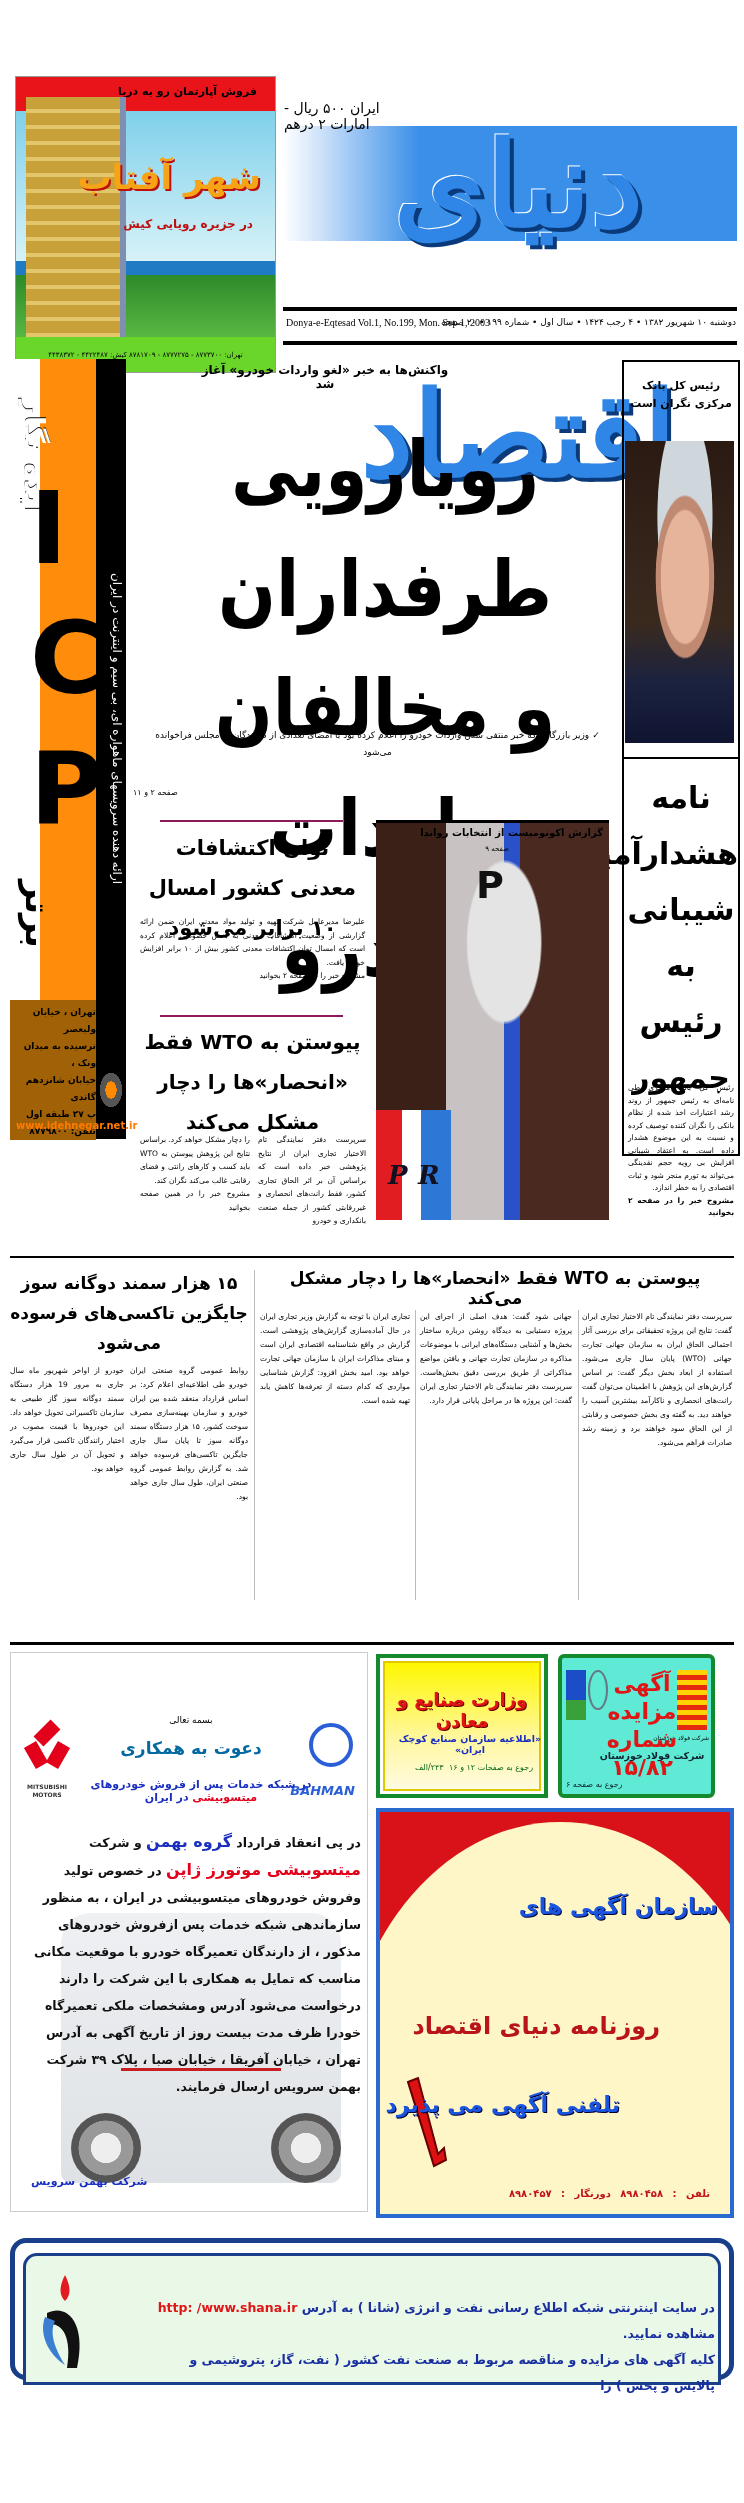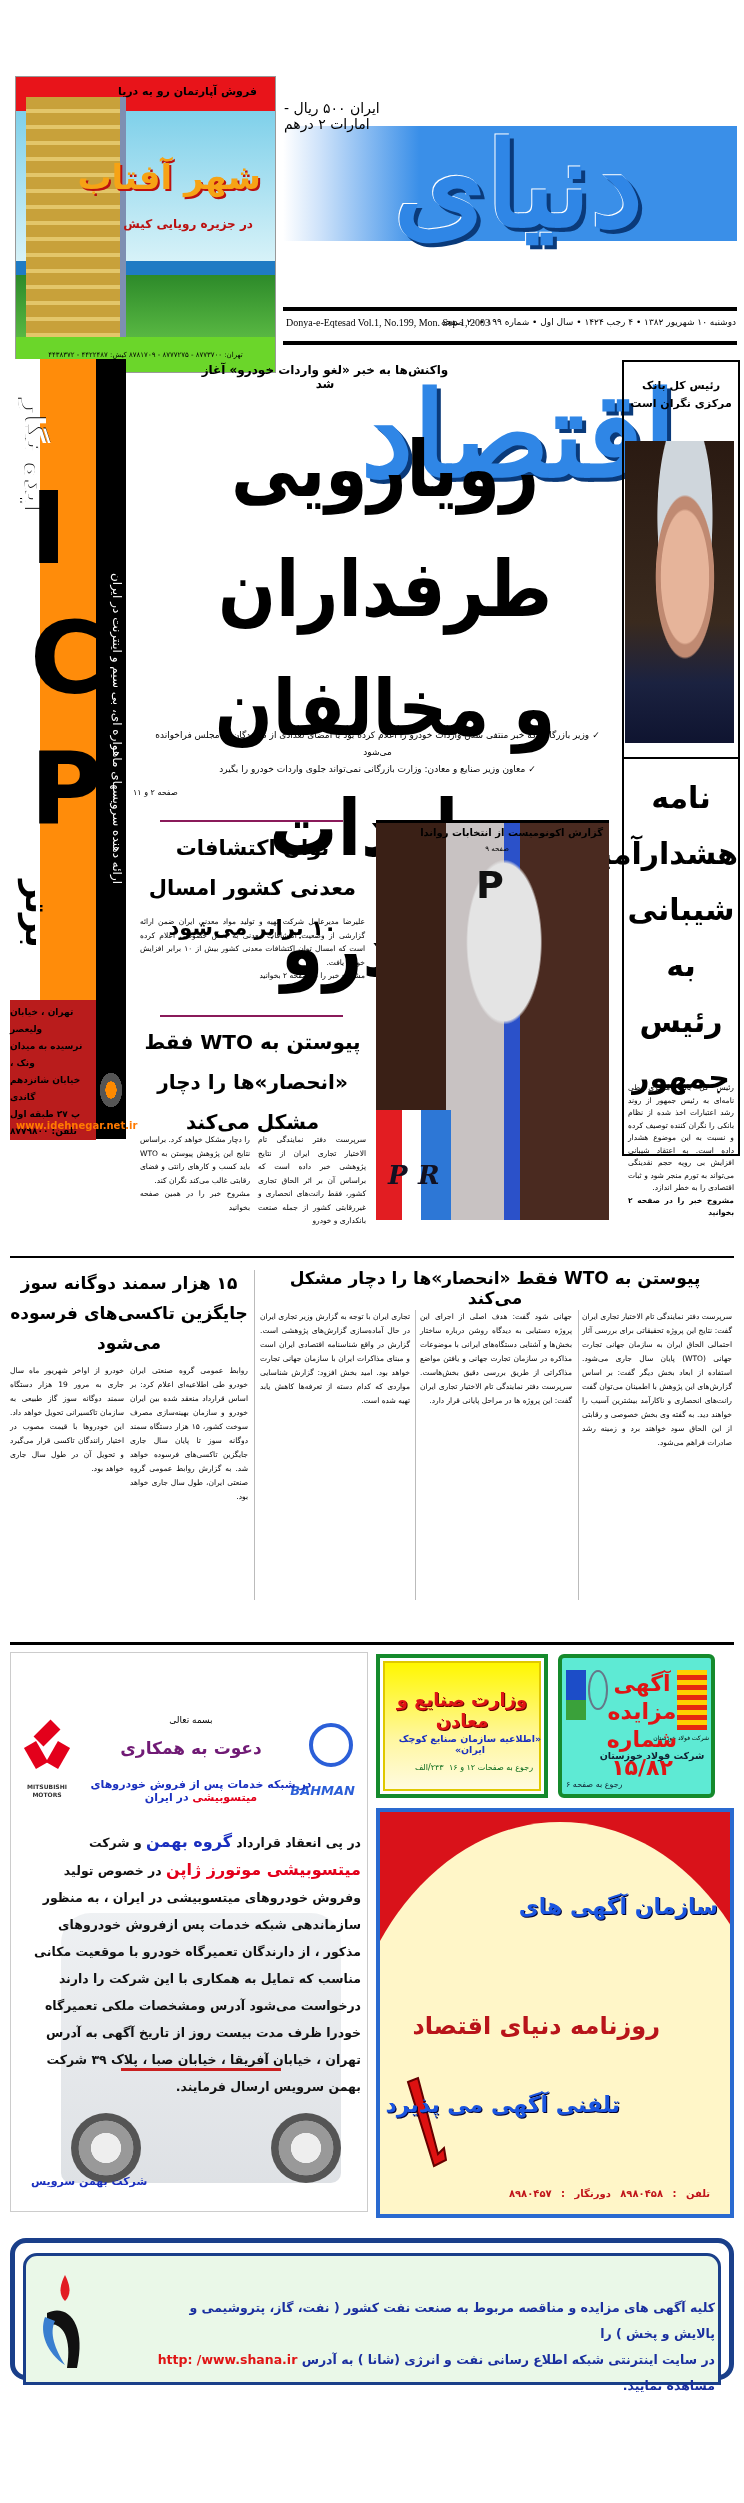--- a/index.html
+++ b/index.html
@@ -25,21 +25,21 @@
   .ad-sun .garden { position: absolute; left: 0; top: 198px; width: 100%; height: 62px; background: linear-gradient(#2d8a2a, #58b742); }
   .ad-sun .building { position: absolute; left: 10px; top: 20px; width: 100px; height: 240px; background: repeating-linear-gradient(#c8a13a 0 12px, #e3c66a 12px 16px); border-right: 6px solid #7e8fb2; }
   .ad-sun .title { position: absolute; right: 14px; top: 80px; font-size: 34px; font-weight: bold; color: #f6a315; text-shadow: 2px 2px 0 #b11; }
   .ad-sun .sub { position: absolute; right: 22px; top: 140px; font-size: 12px; color: #b11; font-weight: bold; }
   .ad-sun .phones { position: absolute; left: 0; top: 260px; width: 100%; height: 37px; background: #6bd62a; font-size: 7px; line-height: 37px; text-align: center; direction: rtl; }
   .ad-icp-black { position: absolute; left: 96px; top: 359px; width: 30px; height: 780px; background: #000; }
   .ad-icp-black .vt { position: absolute; left: 2px; top: 20px; width: 26px; height: 700px; writing-mode: vertical-rl; color: #fff; font-size: 12px; text-align: center; }
   .ad-icp-body { position: absolute; left: 10px; top: 359px; width: 86px; height: 780px; background: linear-gradient(90deg, #fff 0 30px, #ff8c0a 30px 86px); }
   .ad-icp-letter { position: absolute; left: 30px; font-family: "DejaVu Sans", sans-serif; font-weight: bold; font-size: 100px; color: #000; }
   .ad-icp-brand { position: absolute; left: 18px; top: 400px; writing-mode: vertical-rl; font-size: 28px; font-weight: bold; color: #fff; text-shadow: -1px 0 0 #000; }
-  .ad-icp-addr { position: absolute; left: 10px; top: 1000px; width: 86px; background: #b91c1c; font-size: 9px; font-weight: bold; line-height: 17px; text-align: left; padding-top: 4px; }
+  .ad-icp-addr { position: absolute; left: 10px; top: 1000px; width: 86px; background: #a16207; font-size: 9px; font-weight: bold; line-height: 17px; text-align: right; padding-top: 4px; }
   .ad-icp-url { position: absolute; left: 16px; top: 1120px; width: 118px; font-size: 10px; font-weight: bold; color: #ff7a00; direction: ltr; text-align: center; }
   .ad-icp-logo { position: absolute; left: 98px; top: 1070px; width: 26px; height: 40px; border-radius: 50%; background: radial-gradient(#ff8a00 30%, #555 31% 60%, #000 61%); }
 
   
   .kicker { position: absolute; left: 200px; top: 363px; width: 250px; font-size: 12px; font-weight: bold; text-align: center; }
   .headline { position: absolute; left: 160px; top: 410px; width: 450px; font-family: "DejaVu Sans", sans-serif; font-weight: bold; font-size: 68px; line-height: 104px; text-align: center; letter-spacing: -2px; transform: scaleY(1.15); transform-origin: top; }
   .bullets { position: absolute; left: 145px; top: 727px; width: 465px; font-size: 9px; line-height: 17px; text-align: center; }
   .bullets .check { font-weight: bold; margin-left: 3px; }
   .page-ref { position: absolute; left: 133px; top: 788px; font-size: 8px; }
 
@@ -78,21 +78,21 @@
   .ad-mit { position: absolute; left: 10px; top: 1652px; width: 358px; height: 560px; border: 1px solid #ccc; background: #fff; overflow: hidden; }
   .ad-mit .car { position: absolute; left: 50px; top: 260px; width: 280px; height: 270px; border-radius: 30px 30px 10px 10px; background: linear-gradient(#e9ecef, #d3d7dc); opacity: .75; }
   .ad-mit .wheel { position: absolute; width: 70px; height: 70px; border-radius: 50%; background: radial-gradient(#eee 0 30%, #999 31% 55%, #555 56%); top: 460px; }
   .ad-mit .redline { position: absolute; left: 110px; top: 415px; width: 160px; height: 3px; background: #c82020; }
   .mit-logo { position: absolute; left: 18px; top: 68px; width: 36px; height: 60px; }
   .mit-logo .d { position: absolute; width: 14px; height: 24px; background: #e3001b; transform: rotate(45deg) skew(0); }
   .mit-word { position: absolute; left: 12px; top: 130px; width: 48px; font-size: 6px; font-weight: bold; color: #333; text-align: center; line-height: 8px; direction: ltr; }
   .bahman-logo { position: absolute; right: 14px; top: 70px; width: 44px; height: 44px; border: 4px solid #2b5fd8; border-radius: 50%; }
   .bahman-word { position: absolute; right: 12px; top: 130px; font-size: 13px; font-weight: bold; color: #2b5fd8; font-style: italic; direction: ltr; }
   .mit-t1 { position: absolute; left: 80px; top: 62px; width: 200px; font-size: 9px; text-align: center; }
-  .mit-t2 { position: absolute; left: 80px; top: 85px; width: 200px; font-size: 17px; font-weight: bold; color: #701a75; text-align: center; }
+  .mit-t2 { position: absolute; left: 80px; top: 85px; width: 200px; font-size: 17px; font-weight: bold; color: #0369a1; text-align: center; }
   .mit-t3 { position: absolute; left: 60px; top: 125px; width: 260px; font-size: 11px; font-weight: bold; color: #1a2fbf; text-align: center; }
   .mit-t3 .red { color: #e3001b; }
   .mit-body { position: absolute; left: 20px; top: 175px; width: 330px; font-size: 12.5px; font-weight: bold; line-height: 27px; text-align: right; color: #111; }
   .mit-body .blue { color: #1a2fbf; font-size: 16px; }
   .mit-body .red { color: #e3001b; font-size: 16px; }
   .mit-foot { position: absolute; left: 60px; top: 475px; width: 250px; font-size: 10.5px; font-weight: bold; color: #1a2fbf; text-align: center; line-height: 16px; }
   .mit-sign { position: absolute; left: 20px; top: 522px; font-size: 11px; font-weight: bold; color: #1a2fbf; }
 
   
   .ad-min { position: absolute; left: 376px; top: 1654px; width: 172px; height: 144px; border: 4px solid #158a2c; background: #fff; padding: 3px; }
@@ -169,21 +169,20 @@
 <div class="ad-icp-logo"></div>
 <div class="ad-icp-url">www.idehnegar.net.ir</div>
 
 <div class="kicker">واکنش‌ها به خبر «لغو واردات خودرو» آغاز شد</div>
 <div class="headline">
   <div>رویارویی طرفداران</div>
   <div>و مخالفان واردات خودرو</div>
 </div>
 <div class="bullets">
   <div><span class="check">✓</span><span>وزیر بازرگانی که خبر منتفی شدن واردات خودرو را اعلام کرده بود با امضای تعدادی از نمایندگان به مجلس فراخوانده می‌شود</span></div>
-  <div><span class="check">✓</span><span>معاون وزیر صنایع و معادن: وزارت بازرگانی نمی‌تواند جلوی واردات خودرو را بگیرد</span></div>
 </div>
 <div class="page-ref">صفحه ۲ و ۱۱</div>
 
 <div class="sidebar-box"></div>
 <div class="sb-kicker">رئیس کل بانک مرکزی نگران است</div>
 <div class="sb-photo"></div>
 <div class="sb-photo-line"></div>
 <div class="sb-title">نامه هشدارآمیز شیبانی به رئیس جمهور</div>
 <div class="sb-body">
   <span>رئیس کل بانک مرکزی طی نامه‌ای به رئیس جمهور از روند رشد اعتبارات اخذ شده از نظام بانکی را نگران کننده توصیف کرده و نسبت به این موضوع هشدار داده است. به اعتقاد شیبانی افزایش بی رویه حجم نقدینگی می‌تواند به تورم منجر شود و ثبات اقتصادی را به خطر اندازد.</span>
@@ -281,16 +280,16 @@
 </div>
 
 <div class="ad-shana">
   <div class="in"></div>
   <svg class="logo" viewBox="0 0 56 100">
     <path d="M28 2 C22 14 22 22 28 28 C34 22 34 14 28 2 Z" fill="#e21d22"></path>
     <path d="M10 40 C30 30 50 50 40 95 L30 95 C36 60 22 48 10 52 Z" fill="#111"></path>
     <path d="M8 44 C2 60 10 80 28 92 C18 76 12 60 18 48 Z" fill="#3a7fd0"></path>
   </svg>
   <div class="t">
+    <div><span>در سایت اینترنتی شبکه اطلاع رسانی نفت و انرژی (شانا ) به آدرس </span><span class="red">http: /www.shana.ir</span><span> مشاهده نمایید.</span></div>
     <div>کلیه آگهی های مزایده و مناقصه مربوط به صنعت نفت کشور ( نفت، گاز، پتروشیمی و پالایش و پخش ) را</div>
-    <div><span>در سایت اینترنتی شبکه اطلاع رسانی نفت و انرژی (شانا ) به آدرس </span><span class="red">http: /www.shana.ir</span><span> مشاهده نمایید.</span></div>
   </div>
 </div>
 
 </body></html>

